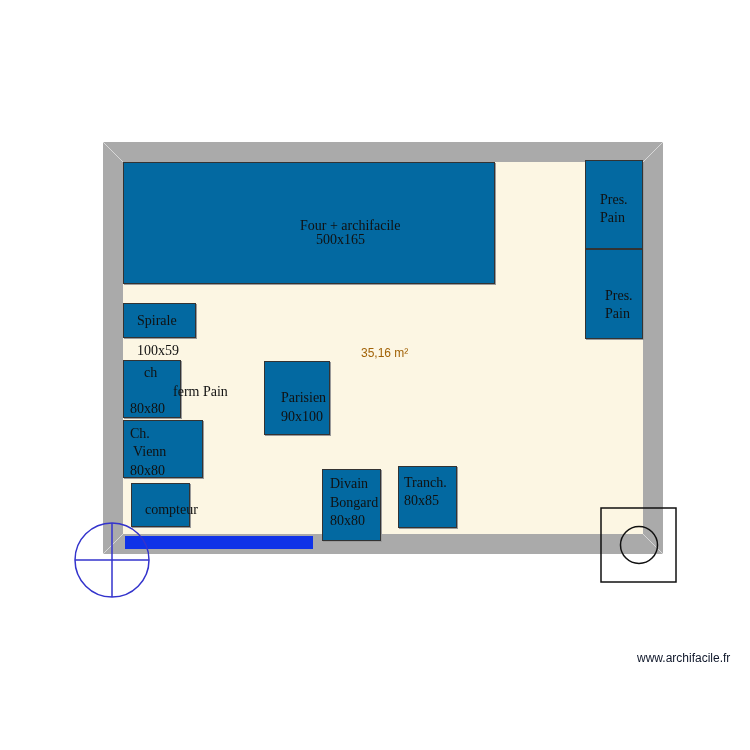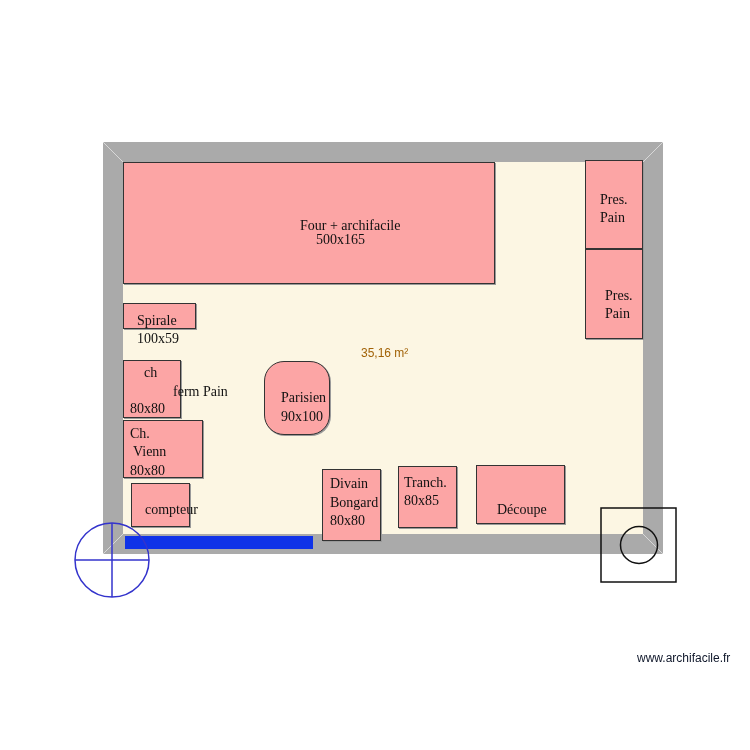--- a/index.html
+++ b/index.html
@@ -1,21 +1,21 @@
 <!DOCTYPE html>
 <html><head>
 <meta charset="utf-8">
 <style>
   html, body { margin: 0; padding: 0; background: #ffffff; }
   body { width: 750px; height: 750px; position: relative; overflow: hidden; }
   .plan { position: absolute; left: 0; top: 0; width: 750px; height: 750px; }
   .wall { position: absolute; background: #aaaaaa; }
   .floor { position: absolute; left: 123px; top: 162px; width: 520px; height: 372px; background: #fcf6e3; }
   .item {
-    position: absolute; background: #fca5a5; border: 1px solid #333333;
+    position: absolute; background: #0369a1; border: 1px solid #333333;
     box-shadow: 1px 1px 0 #9a9a9a;
     font-family: "Liberation Serif", serif; font-size: 14px; color: #111111;
     box-sizing: border-box; line-height: 17px;
   }
   .lbl { position: absolute; white-space: nowrap; font-family: "Liberation Serif", serif; font-size: 14px; color:#111; line-height:17px; }
   .area-label { position: absolute; left: 361px; top: 346px; font-family: "Liberation Sans", sans-serif; font-size: 12px; color: #a16207; }
   .blue-bar { position: absolute; left: 125px; top: 536px; width: 188px; height: 13px; background: #1033e8; }
   .watermark { position: absolute; left: 637px; top: 651px; font-family: "Liberation Sans", sans-serif; font-size: 12px; color: #0f172a; }
   svg.overlay { position: absolute; left: 0; top: 0; }
 </style>
@@ -42,61 +42,58 @@
     <span class="lbl" style="left:14px;top:30px;">Pres.</span>
     <span class="lbl" style="left:14px;top:48px;">Pain</span>
   </div>
 
   <div class="item" style="left:585px;top:249px;width:58px;height:90px;">
     <span class="lbl" style="left:19px;top:37px;">Pres.</span>
     <span class="lbl" style="left:19px;top:55px;">Pain</span>
   </div>
 
 
-  <div class="item" style="left:123px;top:303px;width:73px;height:26px;">
+  <div class="item" style="left:123px;top:303px;width:73px;height:35px;">
     <span class="lbl" style="left:13px;top:8px;">Spirale</span>
-    <span class="lbl" style="left:13px;top:26px;">100x59</span>
+    <span class="lbl" style="left:13px;top:38px;">100x59</span>
   </div>
 
   <div class="item" style="left:123px;top:360px;width:58px;height:58px;">
     <span class="lbl" style="left:20px;top:3px;">ch</span>
     <span class="lbl" style="left:1px;top:22px;padding-left:48px;">ferm Pain</span>
     <span class="lbl" style="left:6px;top:39px;">80x80</span>
   </div>
 
   <div class="item" style="left:123px;top:420px;width:80px;height:58px;">
     <span class="lbl" style="left:6px;top:4px;">Ch.</span>
     <span class="lbl" style="left:9px;top:22px;">Vienn</span>
     <span class="lbl" style="left:6px;top:41px;">80x80</span>
   </div>
 
-  <div class="item" style="left:264px;top:361px;width:66px;height:74px;border-radius:20px;">
+  <div class="item" style="left:264px;top:361px;width:66px;height:74px;">
     <span class="lbl" style="left:16px;top:27px;">Parisien</span>
     <span class="lbl" style="left:16px;top:46px;">90x100</span>
   </div>
 
   <div class="item" style="left:131px;top:483px;width:59px;height:44px;overflow:visible;">
     <span class="lbl" style="left:13px;top:17px;">compteur</span>
   </div>
 
 
   <div class="item" style="left:322px;top:469px;width:59px;height:72px;">
     <span class="lbl" style="left:7px;top:5px;">Divain</span>
     <span class="lbl" style="left:7px;top:24px;">Bongard</span>
     <span class="lbl" style="left:7px;top:42px;">80x80</span>
   </div>
 
   <div class="item" style="left:398px;top:466px;width:59px;height:62px;">
     <span class="lbl" style="left:5px;top:7px;">Tranch.</span>
     <span class="lbl" style="left:5px;top:25px;">80x85</span>
   </div>
 
-  <div class="item" style="left:476px;top:465px;width:89px;height:59px;">
-    <span class="lbl" style="left:20px;top:35px;">Découpe</span>
-  </div>
 
   <div class="blue-bar"></div>
 
   <svg class="overlay" width="750" height="750" viewBox="0 0 750 750">
 
     <g stroke="#d8d8d8" stroke-width="1">
       <line x1="103" y1="142" x2="123" y2="162"></line>
       <line x1="663" y1="142" x2="643" y2="162"></line>
       <line x1="103" y1="554" x2="123" y2="534"></line>
       <line x1="663" y1="554" x2="643" y2="534"></line>

